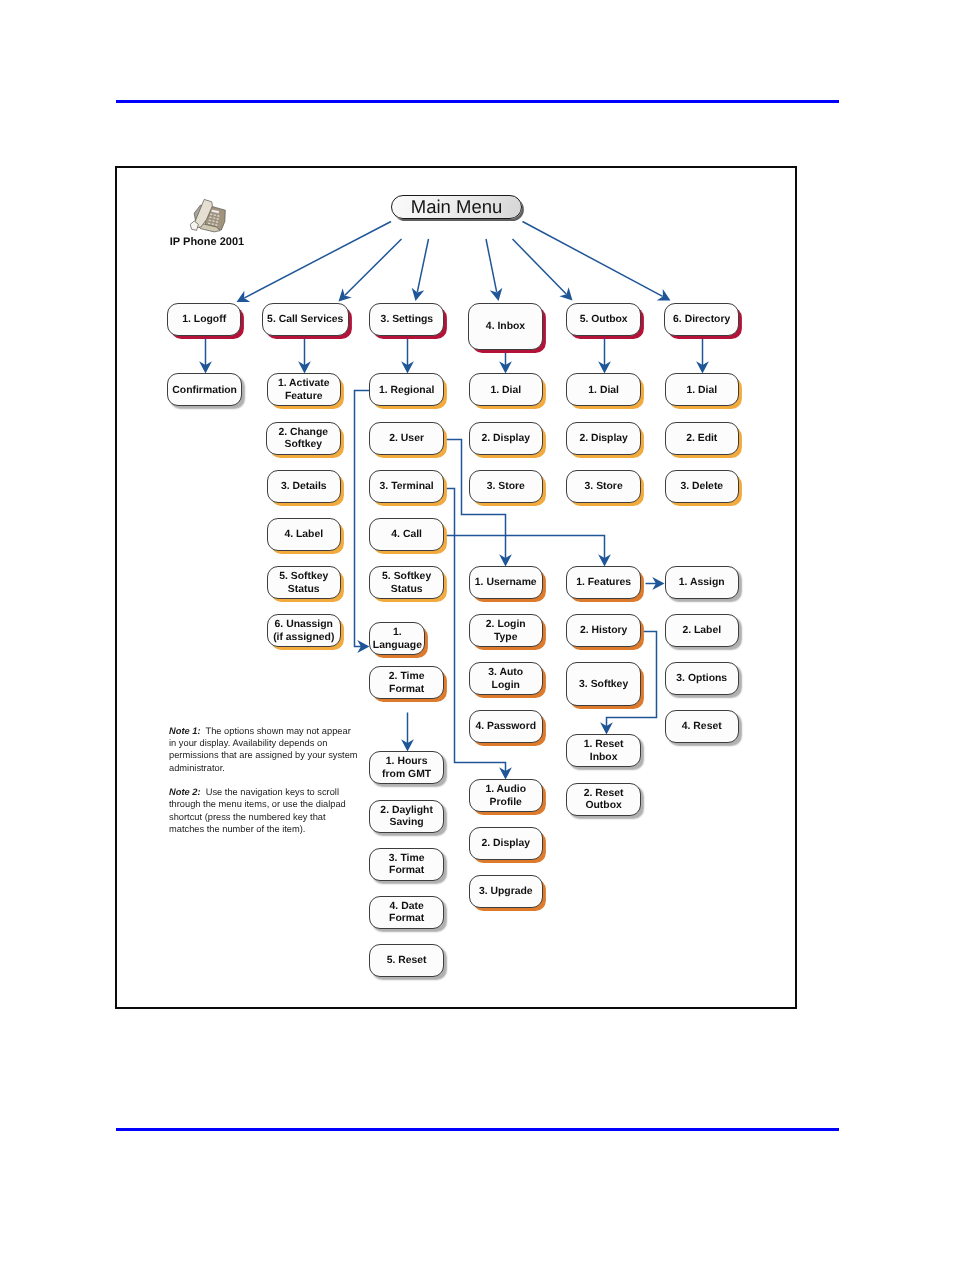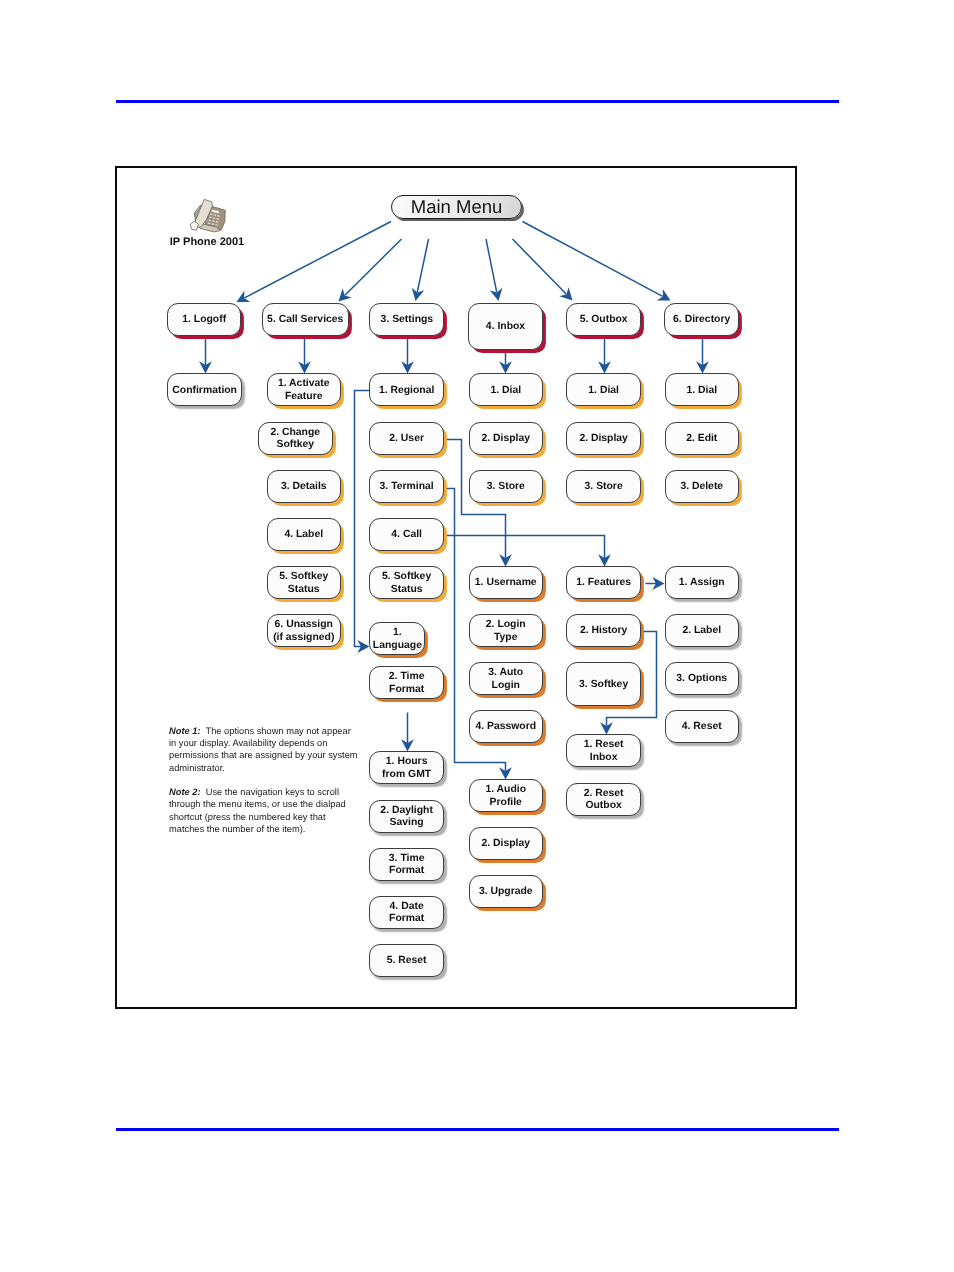--- a/index.html
+++ b/index.html
@@ -143,21 +143,21 @@
     </div>
     <div class="node sh-red" style="left: 664.2px; top: 302.6px; width: 75px; height: 33px;">
       <span>6. Directory</span>
     </div>
     <div class="node sh-gray" style="left: 167.4px; top: 373.3px; width: 74.5px; height: 33px;">
       <span>Confirmation</span>
     </div>
     <div class="node sh-amber" style="left: 266.5px; top: 373.3px; width: 74.5px; height: 33px;">
       <span>1. Activate<br>Feature</span>
     </div>
-    <div class="node sh-amber" style="left: 258px; top: 421.5px; width: 74.5px; height: 33px;">
+    <div class="node sh-amber" style="left: 266px; top: 421.5px; width: 74.5px; height: 33px;">
       <span>2. Change<br>Softkey</span>
     </div>
     <div class="node sh-amber" style="left: 266.5px; top: 469.7px; width: 74.5px; height: 33px;">
       <span>3. Details</span>
     </div>
     <div class="node sh-amber" style="left: 266.5px; top: 517.9px; width: 74.5px; height: 33px;">
       <span>4. Label</span>
     </div>
     <div class="node sh-amber" style="left: 266.5px; top: 566.1px; width: 74.5px; height: 33px;">
       <span>5. Softkey<br>Status</span>

